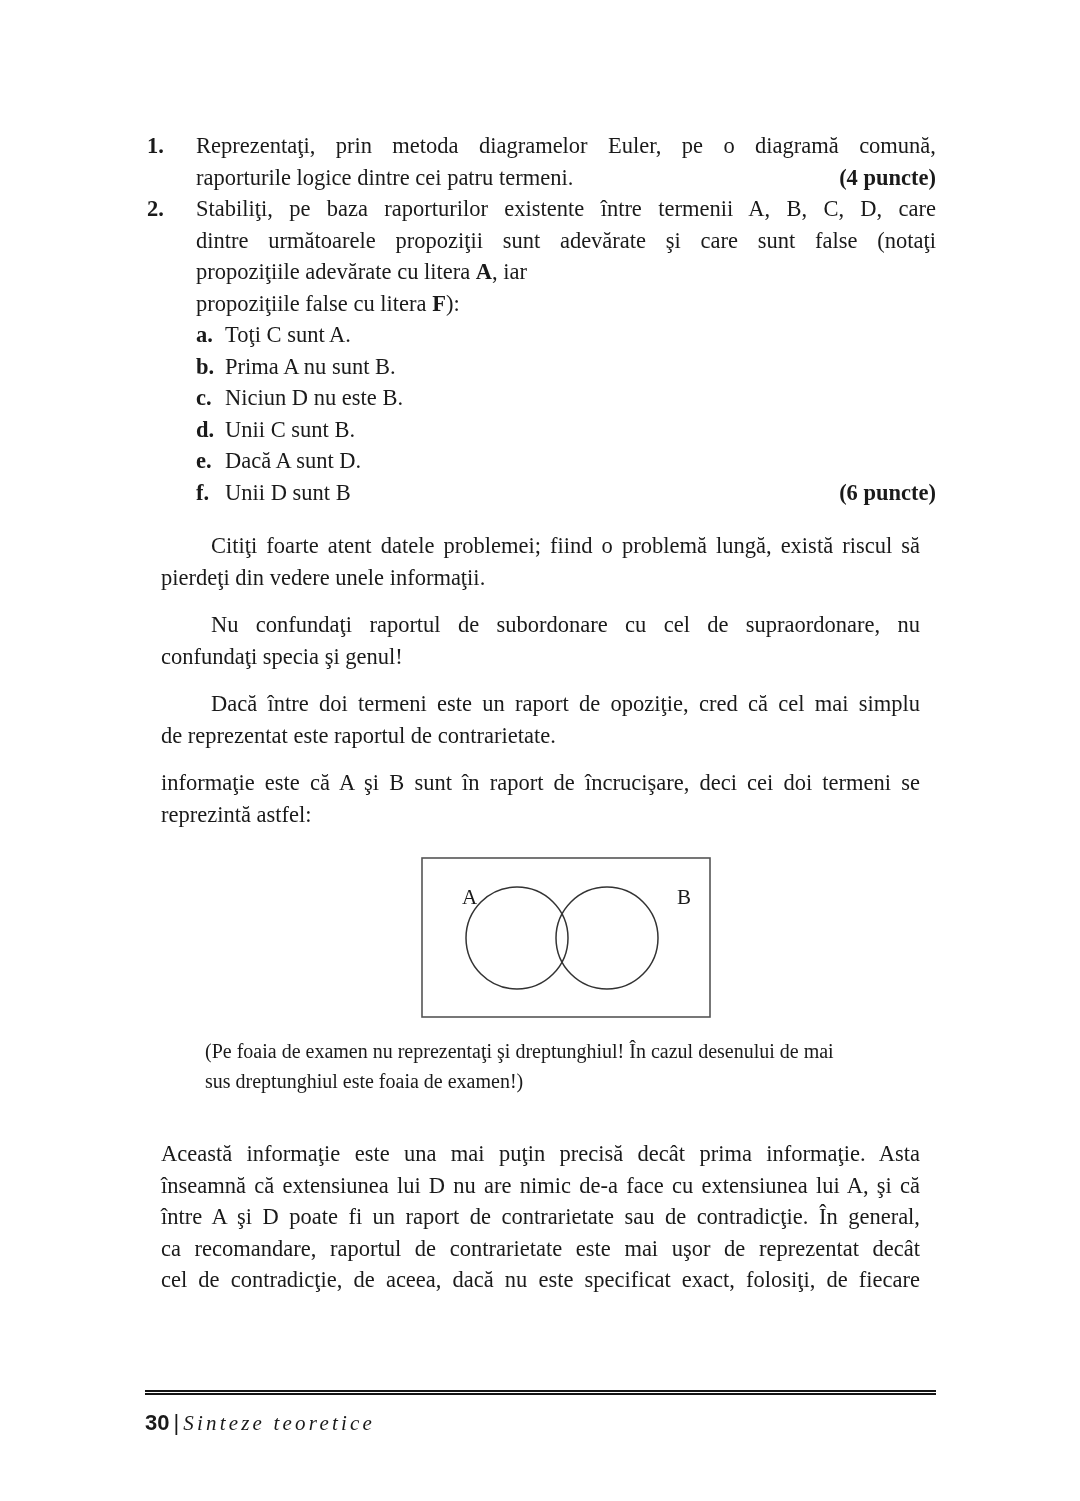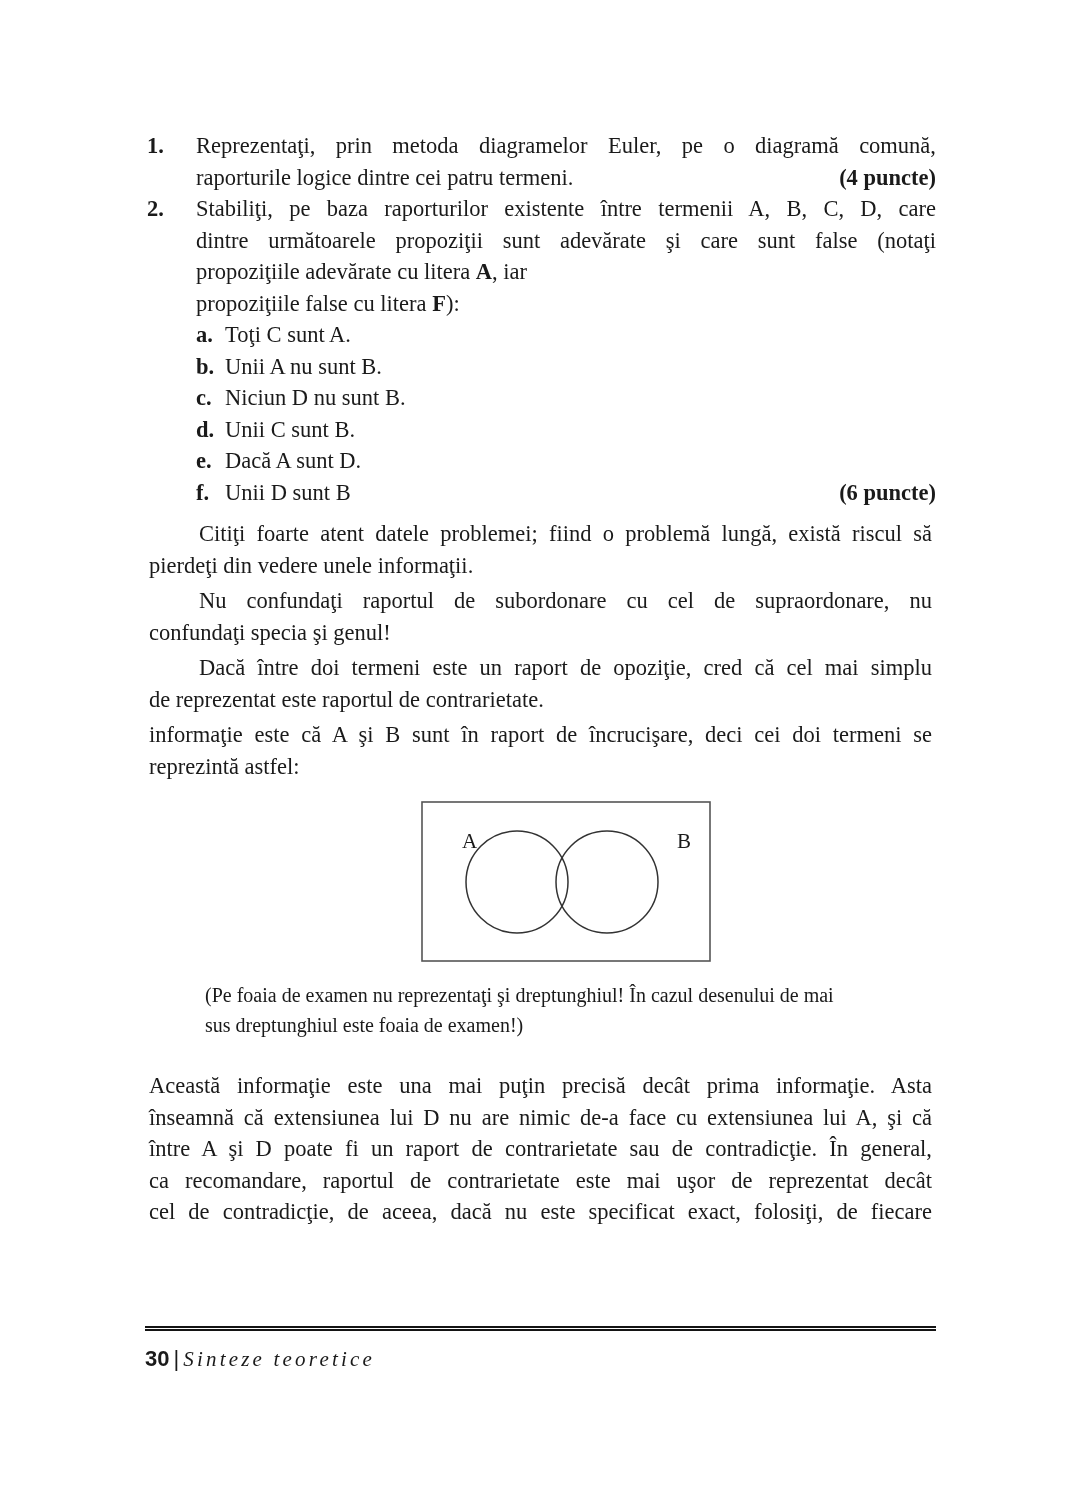--- a/index.html
+++ b/index.html
@@ -98,21 +98,21 @@
     top: 0;
     font-weight: bold;
   }
 
   
   .para {
     font-size: 22.5px;
     line-height: 31.5px;
     text-align: justify;
     text-justify: inter-word;
-    margin: 4px;
+    margin: 16px;
     text-indent: 50px;
   }
   .para .jline {
     display: block;
     text-align: justify;
     text-align-last: justify;
     white-space: pre;
     text-indent: 0;
   }
   .para .jline.first {
@@ -146,21 +146,21 @@
     padding-left: 48px;
     padding-right: 0;
     text-align: left;
   }
   .caption .cline { display: block; white-space: pre; }
 
   
   .footer {
     position: absolute;
     left: 145px;
-    top: 1326px;
+    top: 1390px;
     width: 791px;
   }
   .footer-rule-outer {
     width: 791px;
     height: 2px;
     background: #141414;
   }
   .footer-rule-gap {
     width: 791px;
     height: 1px;
@@ -228,25 +228,25 @@
       </li>
     </ul>
 
     <ul class="lettered-list">
       <li class="let-item">
         <span class="let-marker">a.</span>
         <span>Toţi C sunt A.</span>
       </li>
       <li class="let-item">
         <span class="let-marker">b.</span>
-        <span>Unii A nu sunt B.</span>
+        <span>Prima A nu sunt B.</span>
       </li>
       <li class="let-item">
         <span class="let-marker">c.</span>
-        <span>Niciun D nu sunt B.</span>
+        <span>Niciun D nu este B.</span>
       </li>
       <li class="let-item">
         <span class="let-marker">d.</span>
         <span>Unii C sunt B.</span>
       </li>
       <li class="let-item">
         <span class="let-marker">e.</span>
         <span>Dacă A sunt D.</span>
       </li>
       <li class="let-item">

